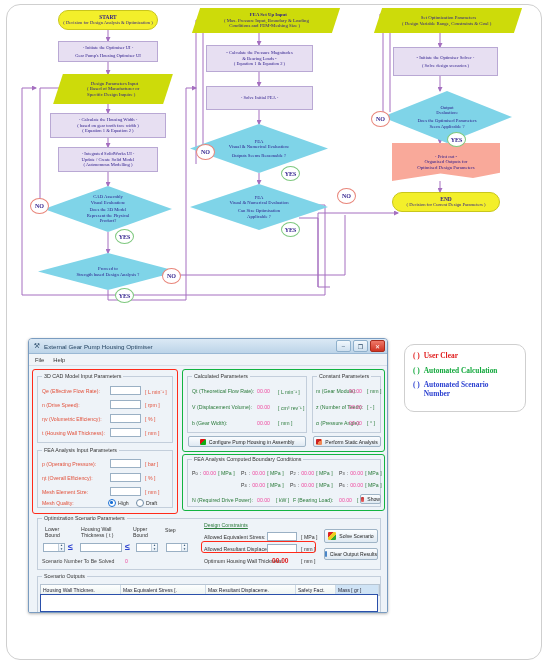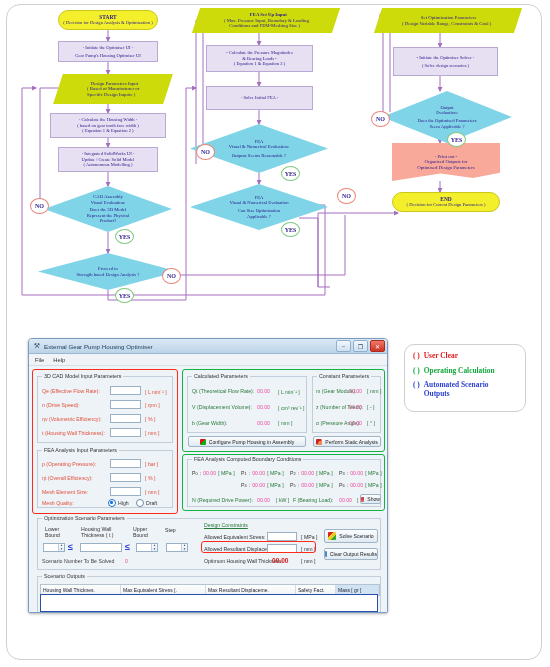--- a/index.html
+++ b/index.html
@@ -511,20 +511,20 @@
     </div>
   </div>
 
   <div class="legend">
     <div class="lg-row">
       <span class="lg-par c-red">( )</span>
       <span class="c-red">User Clear</span>
     </div>
     <div class="lg-row">
       <span class="lg-par c-green">( )</span>
-      <span class="c-green">Operating Calculation</span>
+      <span class="c-green">Automated Calculation</span>
     </div>
     <div class="lg-row">
       <span class="lg-par c-blue">( )</span>
-      <span class="c-blue" style="display:block;width:72px;">Automated Scenario Outputs</span>
+      <span class="c-blue" style="display:block;width:72px;">Automated Scenario Number</span>
     </div>
   </div>
 </div>
 
 </body></html>

